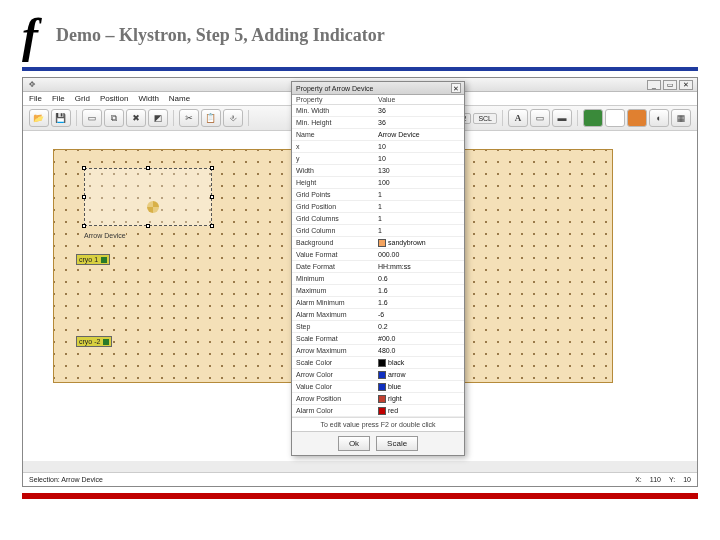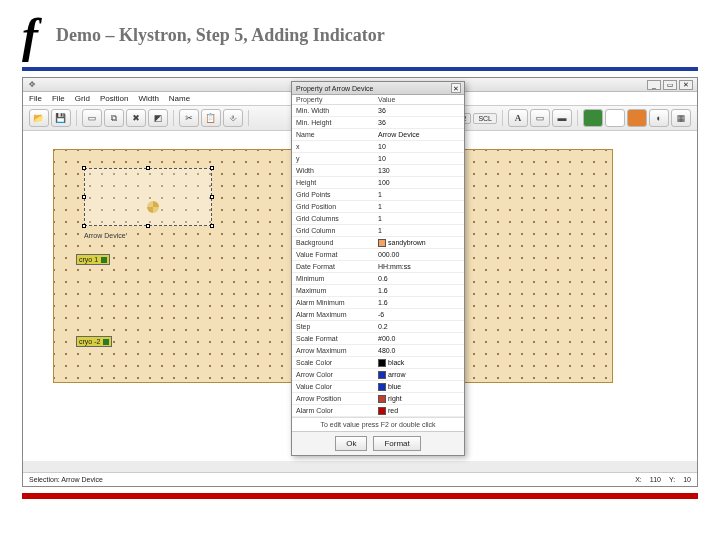--- a/index.html
+++ b/index.html
@@ -315,20 +315,20 @@
             <span class="pn">Alarm Color</span>
             <span class="pv">
               <span class="sw" style="background: rgb(192, 0, 0);"></span>
               <span>red</span>
             </span>
           </div>
         </div>
       <div class="dlg-hint">To edit value press F2 or double click</div>
       <div class="dlg-btns">
         <div class="dlg-btn">Ok</div>
-        <div class="dlg-btn">Format</div>
+        <div class="dlg-btn">Scale</div>
       </div>
     </div>
 
   </div>
 
   <div class="rule-red"></div>
 </div>
 
 </body></html>

